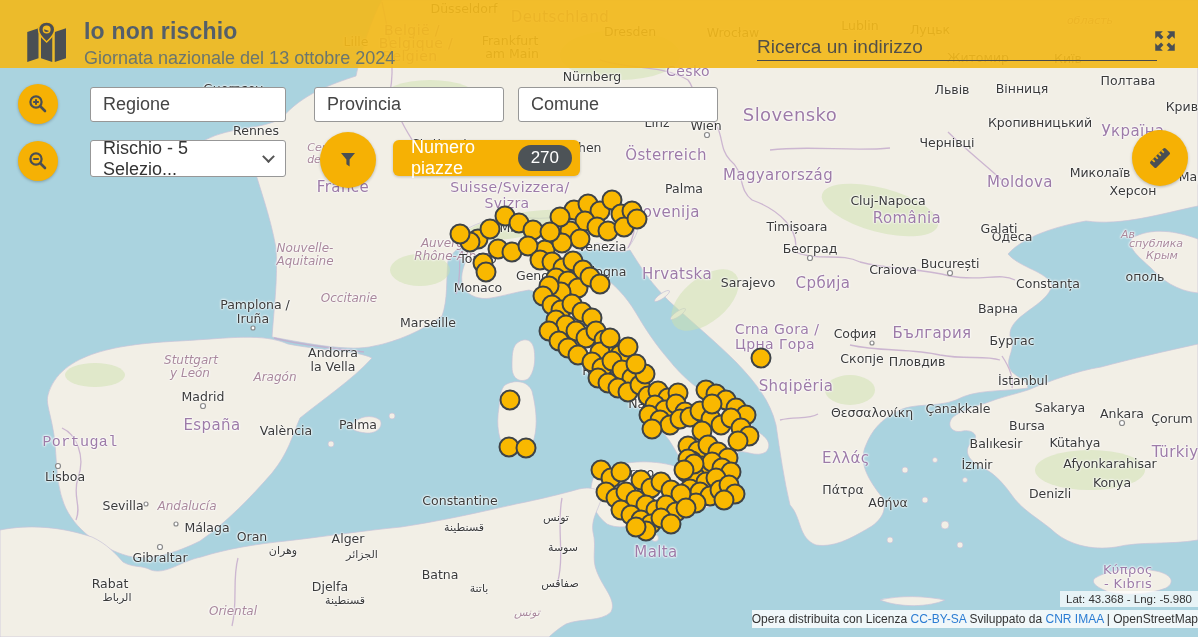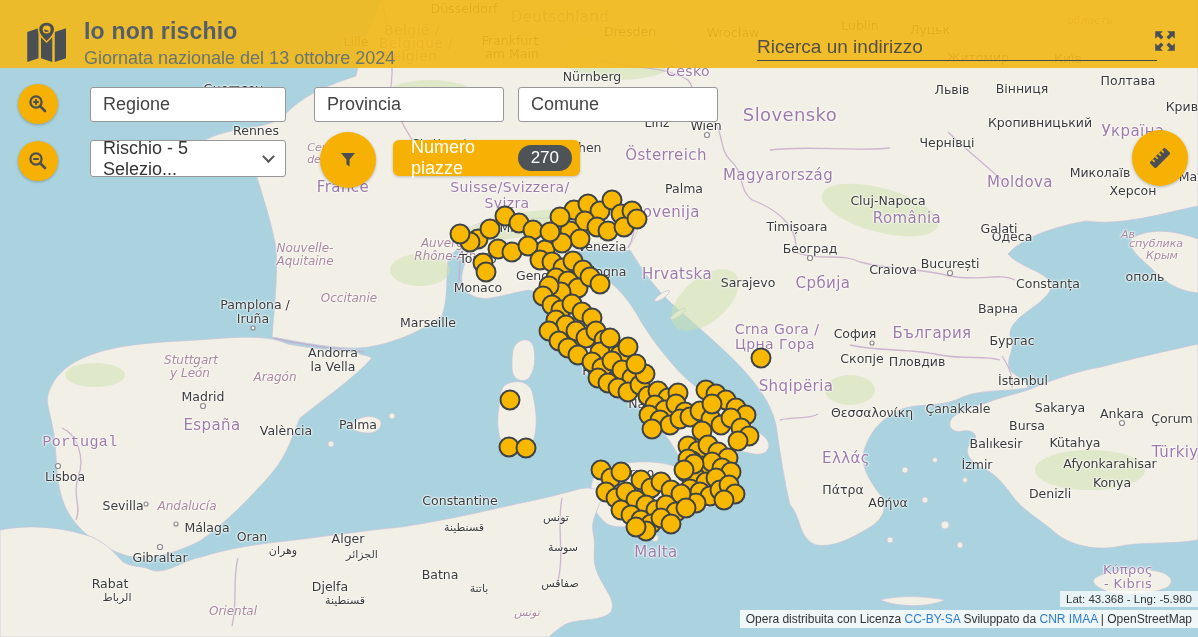--- a/index.html
+++ b/index.html
@@ -62,21 +62,21 @@
   #piazze-badge{position:absolute;left:393px;top:140px;width:187px;height:36px;z-index:11;
                 background:var(--accent);border-radius:6px;display:flex;align-items:center;
                 padding:0 8px 0 18px;box-shadow:0 1px 3px rgba(0,0,0,.2)}
   #piazze-label{color:#fff;font-size:18px;flex:1}
   #piazze-count{background:var(--badge-pill);color:#fff;font-size:17px;border-radius:14px;
                 padding:3px 13px}
   
   #latlng-box{position:absolute;right:0;top:591px;z-index:11;background:rgba(255,255,255,.72);
               font-size:11.5px;color:#333;padding:2px 6px}
   #attribution{position:absolute;right:0;top:610px;z-index:11;background:rgba(255,255,255,.82);
-               font-size:12px;color:#333;padding:2px 6px;white-space:nowrap}
+               font-size:12px;color:#333;padding:2px 0;white-space:nowrap}
   #attribution a{color:var(--link);text-decoration:none;cursor:pointer}
   .icon-dark{fill:#4a4f54}
 </style>
 </head>
 <body>
 
 <div id="app">
 
   <svg id="map-svg" viewBox="0 0 1198 637">
     <rect class="sea" width="1198" height="637"></rect>

